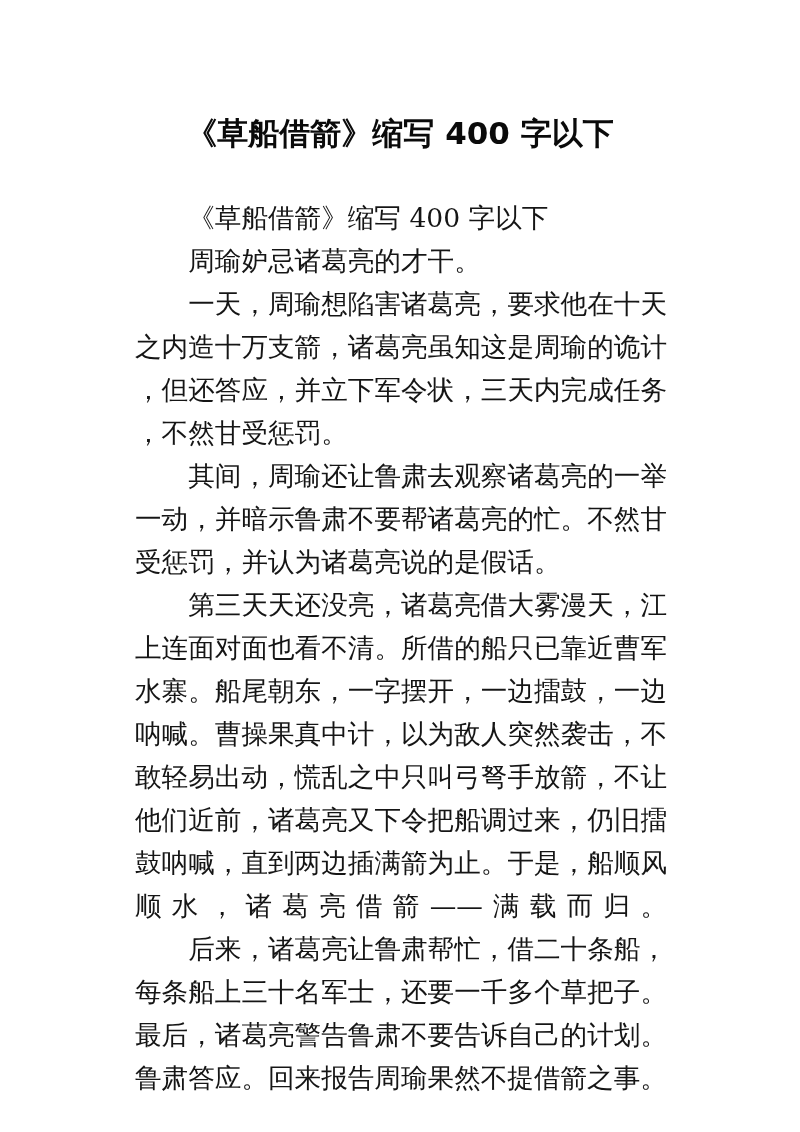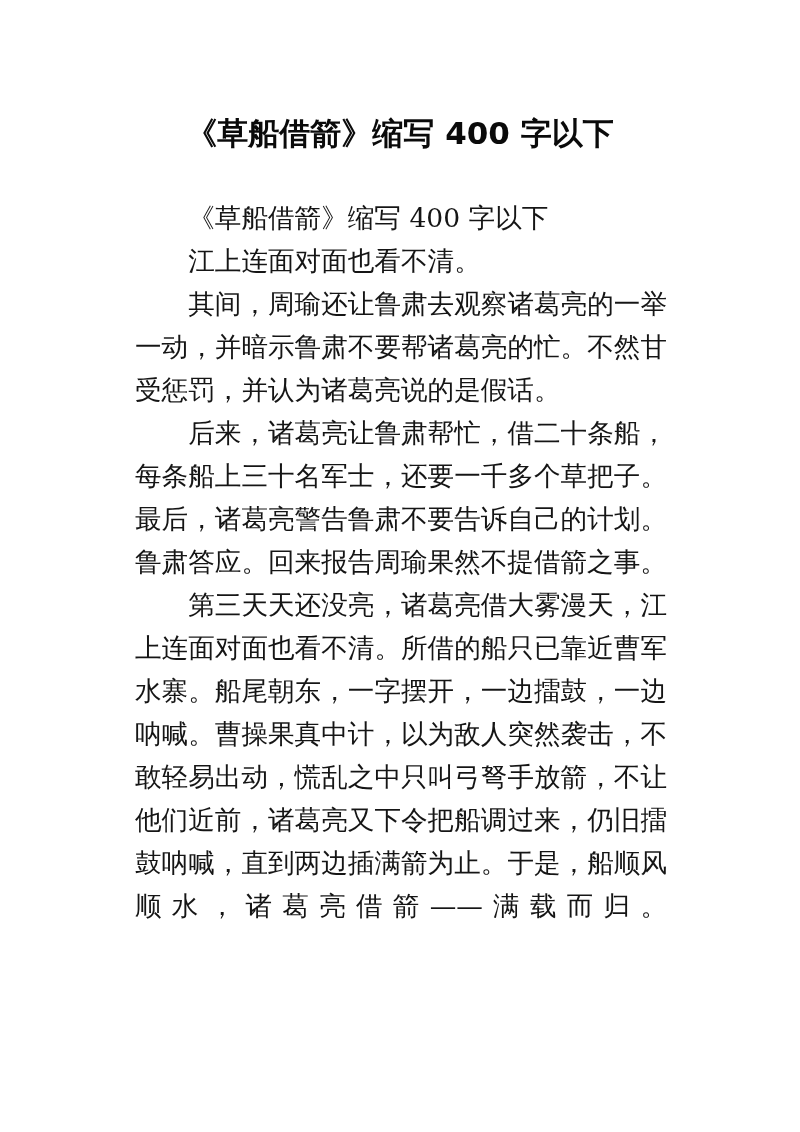--- a/index.html
+++ b/index.html
@@ -49,17 +49,18 @@
       text-align-last: justify;
     }
   </style>
 </head>
 <body>
 
 <h1 class="page-title">《草船借箭》缩写 400 字以下</h1>
 
 <div class="doc-body">
   <p class="para">《草船借箭》缩写 400 字以下</p>
-  <p class="para">江上连面对面也看不清。</p>
+  <p class="para">周瑜妒忌诸葛亮的才干。</p>
+  <p class="para">一天，周瑜想陷害诸葛亮，要求他在十天之内造十万支箭，诸葛亮虽知这是周瑜的诡计，但还答应，并立下军令状，三天内完成任务，不然甘受惩罚。</p>
   <p class="para">其间，周瑜还让鲁肃去观察诸葛亮的一举一动，并暗示鲁肃不要帮诸葛亮的忙。不然甘受惩罚，并认为诸葛亮说的是假话。</p>
+  <p class="para last">第三天天还没亮，诸葛亮借大雾漫天，江上连面对面也看不清。所借的船只已靠近曹军水寨。船尾朝东，一字摆开，一边擂鼓，一边呐喊。曹操果真中计，以为敌人突然袭击，不敢轻易出动，慌乱之中只叫弓弩手放箭，不让他们近前，诸葛亮又下令把船调过来，仍旧擂鼓呐喊，直到两边插满箭为止。于是，船顺风顺水，诸葛亮借箭——满载而归。</p>
   <p class="para">后来，诸葛亮让鲁肃帮忙，借二十条船，每条船上三十名军士，还要一千多个草把子。最后，诸葛亮警告鲁肃不要告诉自己的计划。鲁肃答应。回来报告周瑜果然不提借箭之事。</p>
-  <p class="para last">第三天天还没亮，诸葛亮借大雾漫天，江上连面对面也看不清。所借的船只已靠近曹军水寨。船尾朝东，一字摆开，一边擂鼓，一边呐喊。曹操果真中计，以为敌人突然袭击，不敢轻易出动，慌乱之中只叫弓弩手放箭，不让他们近前，诸葛亮又下令把船调过来，仍旧擂鼓呐喊，直到两边插满箭为止。于是，船顺风顺水，诸葛亮借箭——满载而归。</p>
 </div>
 
 </body></html>

